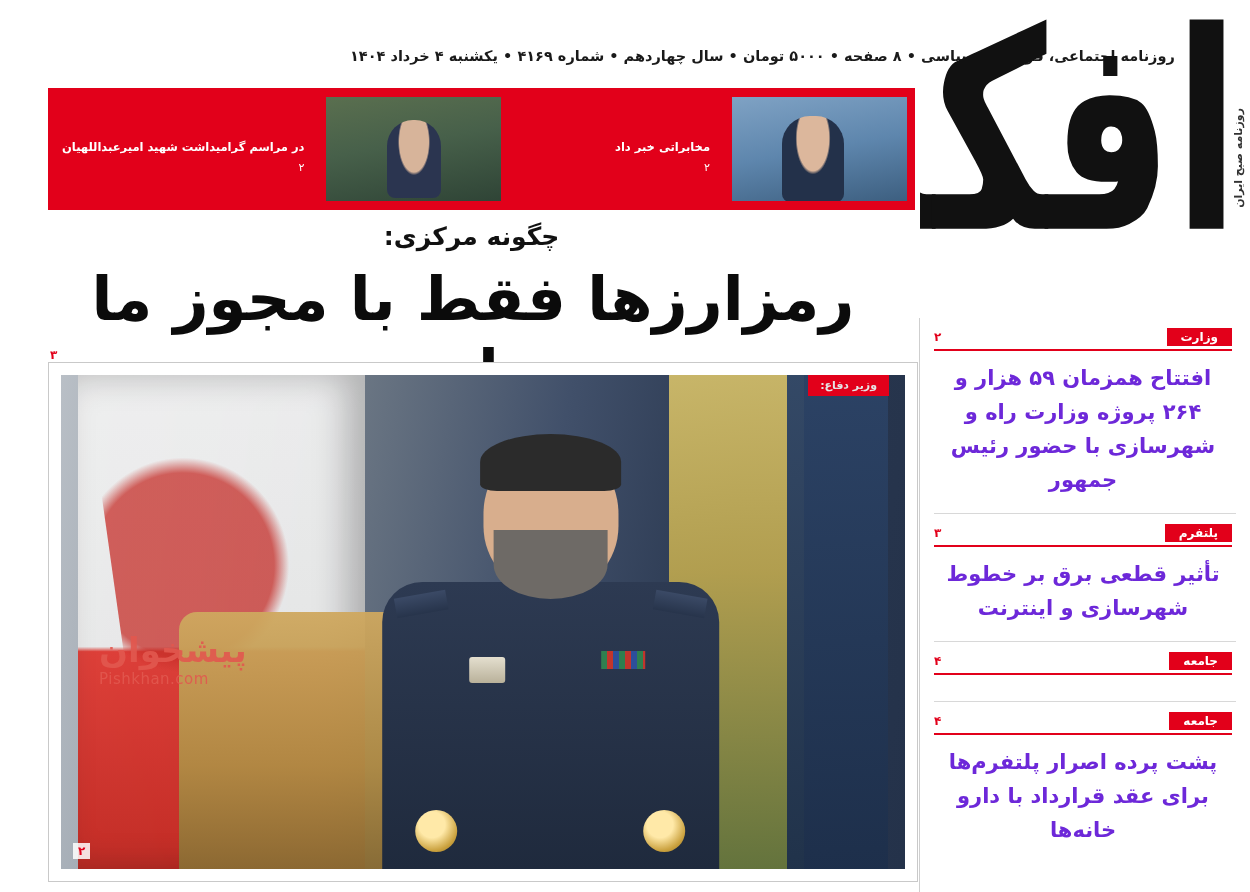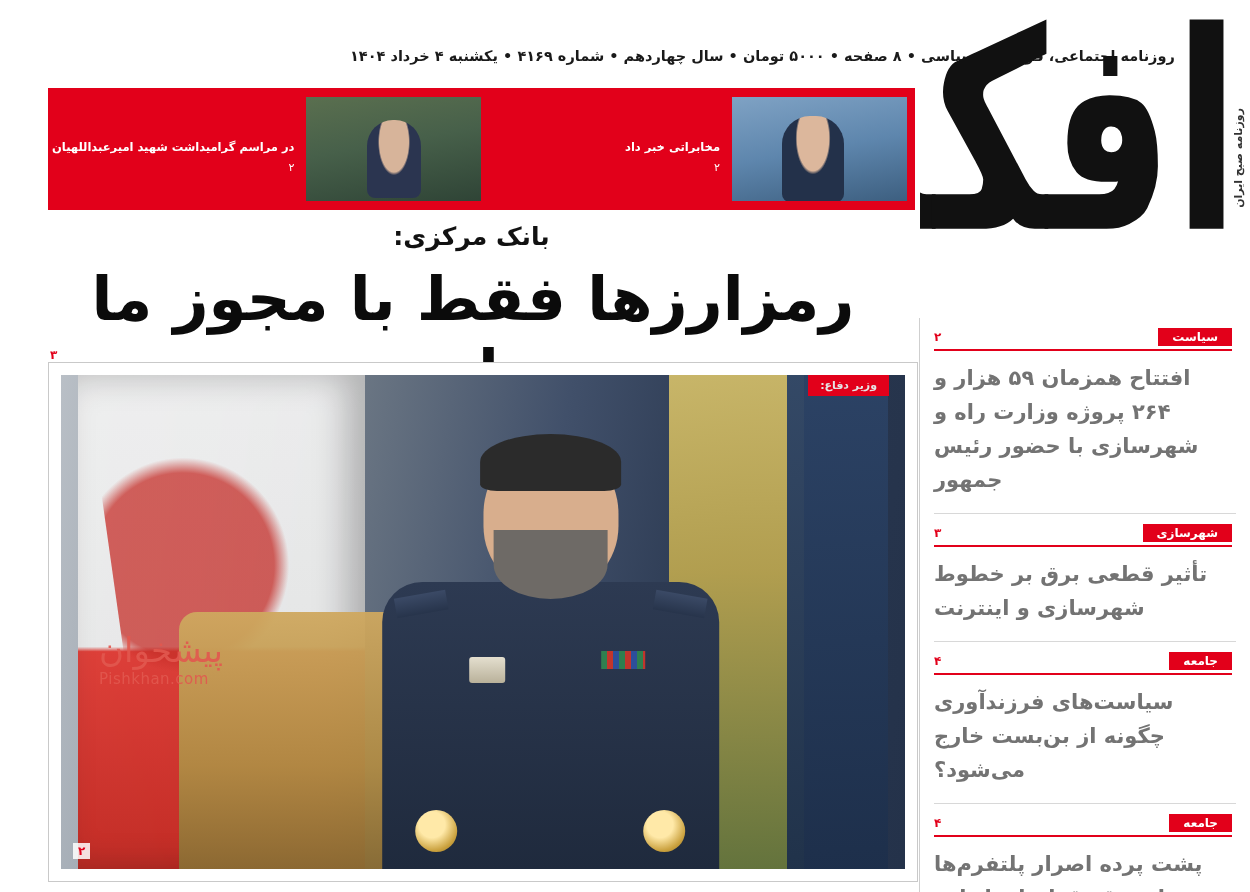--- a/index.html
+++ b/index.html
@@ -93,21 +93,21 @@
     margin: 9px 8px;
     overflow: hidden;
     background: #2c3e35;
     position: relative;
     flex: 0 0 auto;
   }
   .band-text {
     color: #fff;
     text-align: right;
     direction: rtl;
-    padding: 0 4px;
+    padding: 0 14px;
     flex: 1 1 auto;
     margin-top: 16px;
   }
   .band-kicker {
     font-size: 11.5px;
     font-weight: bold;
     margin-bottom: 7px;
     white-space: nowrap;
   }
   .band-title {
@@ -304,21 +304,21 @@
     padding: 1px 5px;
   }
   .watermark {
     position: absolute;
     left: 38px;
     top: 255px;
     text-align: left;
     color: #e2584f;
     opacity: .9;
   }
-  .watermark .wm-fa { font-size: 34px; font-weight: normal; direction: rtl; }
+  .watermark .wm-fa { font-size: 34px; font-weight: bold; direction: rtl; }
   .watermark .wm-en { font-size: 15px; letter-spacing: .5px; }
 
   
   .side-col {
     position: absolute;
     top: 318px;
     right: 0px;
     width: 330px;
     height: 574px;
     border-right: none;
@@ -340,22 +340,22 @@
     margin-bottom: 10px;
   }
   .side-cat {
     background: #e2001a; color: #fff; font-size: 12px; font-weight: bold;
     padding: 2px 14px; direction: rtl;
   }
   .side-page {
     font-size: 12px; color: #e2001a; font-weight: bold;
   }
   .side-title {
-    direction: rtl; text-align: left;
-    font-size: 21px; font-weight: bold; color: #737373; line-height: 1.62;
+    direction: rtl; text-align: center;
+    font-size: 21px; font-weight: bold; color: #6d28d9; line-height: 1.62;
   }
   .side-sep { height: 1px; background: #d8d8d8; margin: 2px 14px 0 14px; }
 </style>
 </head>
 <body>
 
 <div class="page">
 
   <div class="masthead-line">روزنامه اجتماعی، فرهنگی، سیاسی • ۸ صفحه • ۵۰۰۰ تومان • سال چهاردهم • شماره ۴۱۶۹ • یکشنبه ۴ خرداد ۱۴۰۴</div>
 
@@ -381,21 +381,21 @@
         <div class="ph-inner ph1"></div>
       </div>
       <div class="band-text">
         <div class="band-kicker">در مراسم گرامیداشت شهید امیرعبداللهیان</div>
         <div class="band-page">۲</div>
       </div>
     </div>
 
   </div>
 
-  <div class="lead-kicker">بانک مرکزی:</div>
+  <div class="lead-kicker">چگونه مرکزی:</div>
   <div class="lead-title">رمزارزها فقط با مجوز ما مجاز ند</div>
   <div class="lead-pagenum">۳</div>
 
   <div class="main-photo-box">
     <div class="main-photo">
       <div class="mp-bg"></div>
       <div class="mp-flag"></div>
       <div class="mp-flag2"></div>
       <div class="mp-flag3"></div>
       <div class="mp-chair"></div>
@@ -423,42 +423,41 @@
       <div class="mp-pagenum">۲</div>
     </div>
   </div>
 
   <div class="side-divider-v"></div>
 
   <div class="side-col">
 
     <div class="side-item">
       <div class="side-head">
-        <span class="side-cat">سیاست</span>
+        <span class="side-cat">وزارت</span>
         <span class="side-page">۲</span>
       </div>
       <div class="side-title">افتتاح همزمان ۵۹ هزار و ۲۶۴ پروژه وزارت راه و شهرسازی با حضور رئیس جمهور</div>
     </div>
     <div class="side-sep"></div>
 
     <div class="side-item">
       <div class="side-head">
-        <span class="side-cat">شهرسازی</span>
+        <span class="side-cat">پلتفرم</span>
         <span class="side-page">۳</span>
       </div>
       <div class="side-title">تأثیر قطعی برق بر خطوط شهرسازی و اینترنت</div>
     </div>
     <div class="side-sep"></div>
 
     <div class="side-item">
       <div class="side-head">
         <span class="side-cat">جامعه</span>
         <span class="side-page">۴</span>
       </div>
-      <div class="side-title">سیاست‌های فرزندآوری چگونه از بن‌بست خارج می‌شود؟</div>
     </div>
     <div class="side-sep"></div>
 
     <div class="side-item">
       <div class="side-head">
         <span class="side-cat">جامعه</span>
         <span class="side-page">۴</span>
       </div>
       <div class="side-title">پشت پرده اصرار پلتفرم‌ها برای عقد قرارداد با دارو خانه‌ها</div>
     </div>

